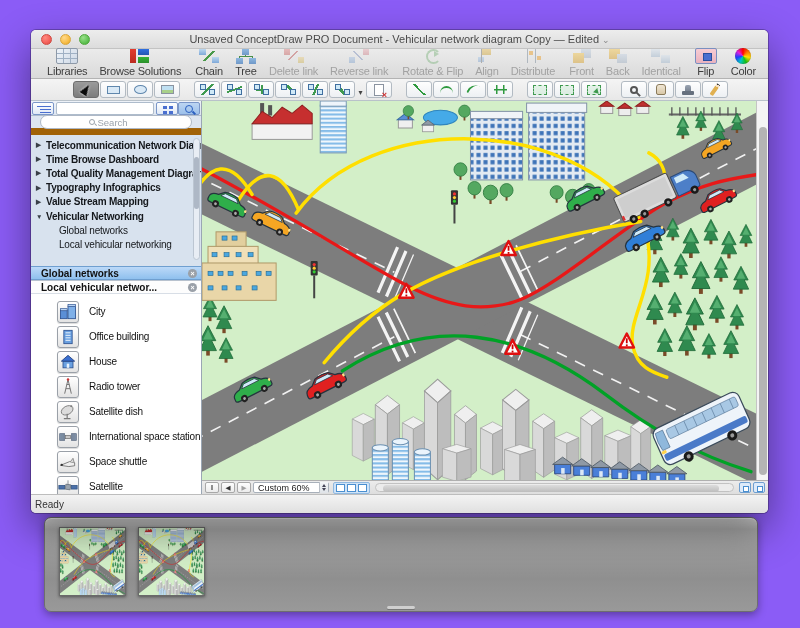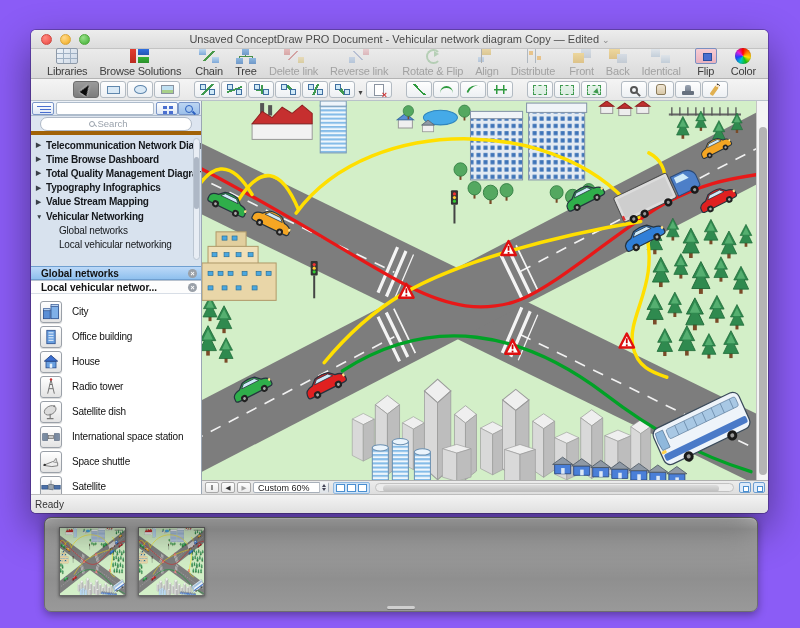--- a/index.html
+++ b/index.html
@@ -148,21 +148,21 @@
   .sbh-btn.list { background:linear-gradient(#fff,#dfe8f5); }
   .sbh-btn.list::after { content:""; position:absolute; left:4px; top:3px; width:14px; height:7px;
     background:linear-gradient(#4a6fd0,#4a6fd0) 0 0/14px 1.4px, linear-gradient(#4a6fd0,#4a6fd0) 3px 3px/11px 1.4px, linear-gradient(#4a6fd0,#4a6fd0) 3px 6px/11px 1.4px; background-repeat:no-repeat; }
   .sbh-btn.grid::after { content:""; position:absolute; left:6px; top:3px; width:10px; height:8px;
     background:linear-gradient(#4a6fd0,#4a6fd0) 0 0/4px 3px, linear-gradient(#4a6fd0,#4a6fd0) 6px 0/4px 3px,
     linear-gradient(#4a6fd0,#4a6fd0) 0 5px/4px 3px, linear-gradient(#4a6fd0,#4a6fd0) 6px 5px/4px 3px; background-repeat:no-repeat; }
   .sbh-btn.search { background:linear-gradient(#bcd5f2,#9cc0ea); }
   .sbh-btn.search::after { content:""; position:absolute; left:6px; top:2px; width:6px; height:6px; border:1.5px solid #2a5fc0; border-radius:50%; }
   .sbh-btn.search::before { content:""; position:absolute; left:13px; top:9px; width:4px; height:1.8px; background:#2a5fc0; transform:rotate(45deg); }
 
-  .sb-search { height:19px; flex:0 0 19px; background:#dde5f0; display:flex; align-items:center; justify-content:center; border-bottom:4px solid #a16207; }
+  .sb-search { height:19px; flex:0 0 19px; background:#dde5f0; display:flex; align-items:center; justify-content:center; border-bottom:7px solid #a16207; }
   .searchbox { width:152px; height:14px; background:#fff; border:1px solid #aeb8c6; border-radius:8px; display:flex; align-items:center; justify-content:center; gap:3px; }
   .searchbox .mag { width:6px; height:6px; border:1.4px solid #9aa2ac; border-radius:50%; position:relative; flex:0 0 auto; }
   .searchbox .mag::after { content:""; position:absolute; width:3px; height:1.4px; background:#9aa2ac; transform:rotate(45deg); right:-3px; bottom:-1px; }
   .searchbox input { border:none; outline:none; width:46px; font-size:9.5px; color:#444; background:transparent; }
   .searchbox input::placeholder { color:#9aa2ac; }
 
   .tree { flex:0 0 131px; background:#d8e2ee; overflow:hidden; position:relative; padding-top:3px; }
   .trow { height:14.2px; display:flex; align-items:center; font-size:10px; font-weight:600; color:#15181c; letter-spacing:-.2px; padding-left:5px; white-space:nowrap; }
   .trow::before { width:10px; flex:0 0 10px; font-size:6.5px; color:#3a4048; content:""; }
   .trow.collapsed::before { content:"▶"; }
@@ -172,21 +172,21 @@
   .treescroll { position:absolute; right:1px; top:3px; width:7px; height:122px; background:#e8edf4; border:1px solid #bcc6d2; border-radius:4px; }
   .tsthumb { position:absolute; left:0; top:18px; width:5px; height:52px; background:#aeb8c6; border-radius:3px; }
 
   .tabs { flex:0 0 28px; display:flex; flex-direction:column; }
   .ltab { height:14px; display:flex; align-items:center; background:#fdfdfd; border-top:1px solid #b8c2ce; border-bottom:1px solid #d8dee6; font-size:10px; font-weight:600; color:#111; padding:0 4px 0 10px; }
   .ltab.selected { background:linear-gradient(#bcd9f8,#8fc0ee); border-top:1px solid #6f9fd0; border-bottom:1px solid #6f9fd0; }
   .ltlab { flex:1; white-space:nowrap; overflow:hidden; }
   .lclose { width:9px; height:9px; border-radius:50%; background:#9aa0a8; color:#fff; font-size:7px; line-height:9px; text-align:center; flex:0 0 9px; }
 
   .library { flex:1; background:#fff; overflow:hidden; padding-top:5px; }
-  .lrow { height:25px; display:flex; align-items:center; padding-left:9px; gap:10px; }
+  .lrow { height:25px; display:flex; align-items:center; padding-left:26px; gap:10px; }
   .licon { width:22px; height:22px; flex:0 0 22px; border:1px solid #9aa0a8; border-radius:3px; background:linear-gradient(#fff,#e3e3e3); box-shadow:0 1px 1px rgba(0,0,0,.15); display:flex; align-items:center; justify-content:center; }
   .licon svg { width:20px; height:20px; display:block; }
   .llab { font-size:10px; color:#111; letter-spacing:-.2px; }
 
   
   .canvascol { flex:1; display:flex; flex-direction:column; min-width:0; }
   .canvas { flex:1; position:relative; background:#d3efc8; min-height:0; display:flex; }
   .diagram { flex:1; width:100%; height:100%; display:block; }
   .vscroll { width:12px; flex:0 0 12px; background:#f4f4f4; border-left:1px solid #c4c4c4; position:relative; }
   .vthumb { position:absolute; left:1.5px; top:26px; bottom:5px; width:8px; background:#b4b4b4; border-radius:4px; }

